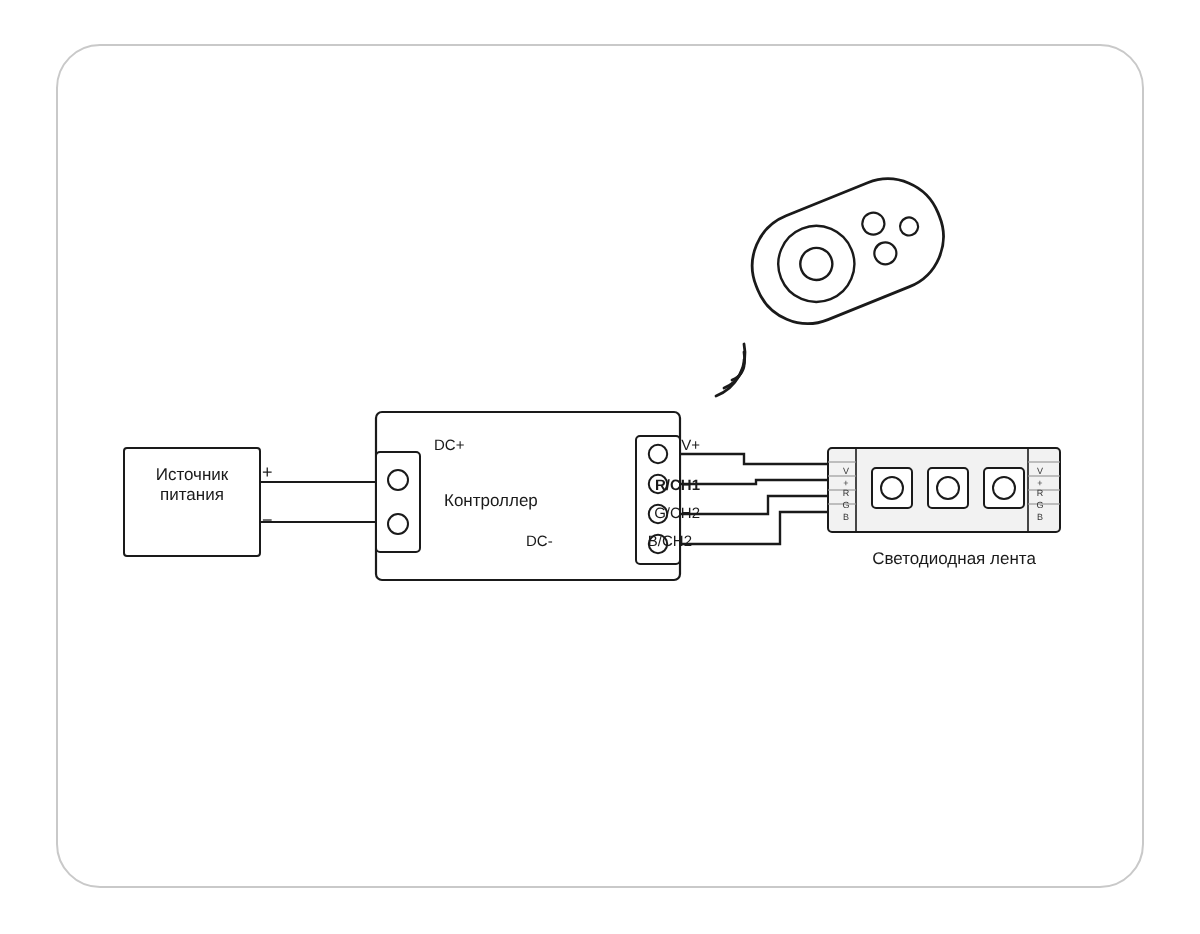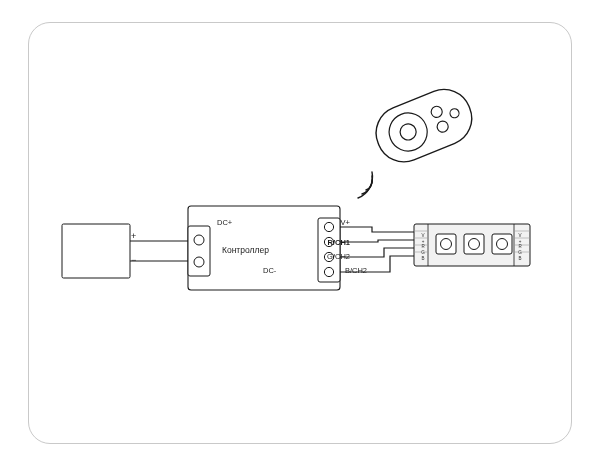--- a/index.html
+++ b/index.html
@@ -67,21 +67,21 @@
     position: absolute;
     font-size: 7.5px;
     text-align: right;
     margin-left: 32px;
   }
   .term-dcp { left: 185px; top: 218px; width: 26px; text-align: left; }
   .term-dcm { left: 185px; top: 266px; width: 26px; text-align: left; padding-left: 46px; }
   .term-vp  { left: 286px; top: 218px; width: 32px; }
   .term-r   { left: 280px; top: 238px; width: 38px; font-weight: bold; }
   .term-g   { left: 280px; top: 252px; width: 38px; }
-  .term-b   { left: 297px; top: 266px; width: 38px; }
+  .term-b   { left: 276px; top: 266px; width: 38px; }
   .sign {
     position: absolute;
     font-size: 9px;
   }
   .sign-plus  { left: 131px; top: 231px; }
   .sign-minus { left: 131px; top: 255px; }
   .vert-text {
     position: absolute;
     font-size: 4.5px;
     line-height: 1.25;
@@ -161,21 +161,24 @@
     </g>
 
     <g fill="none" stroke="#1a1a1a" stroke-width="1.4" stroke-linecap="round">
       <path d="M366 190 A 9 9 0 0 0 372 180"></path>
       <path d="M362 194 A 16 16 0 0 0 372 176"></path>
       <path d="M358 198 A 23 23 0 0 0 372 172"></path>
     </g>
 
   </svg>
 
+  <div class="lbl lbl-psu" style="white-space:pre-line;">Источник
+питания</div>
   <div class="lbl lbl-controller">Контроллер</div>
+  <div class="lbl lbl-strip">Светодиодная лента</div>
 
   <div class="term term-dcp">DC+</div>
   <div class="term term-dcm">DC-</div>
   <div class="term term-vp">V+</div>
   <div class="term term-r">R/CH1</div>
   <div class="term term-g">G/CH2</div>
   <div class="term term-b">B/CH2</div>
 
   <div class="sign sign-plus">+</div>
   <div class="sign sign-minus">−</div>

